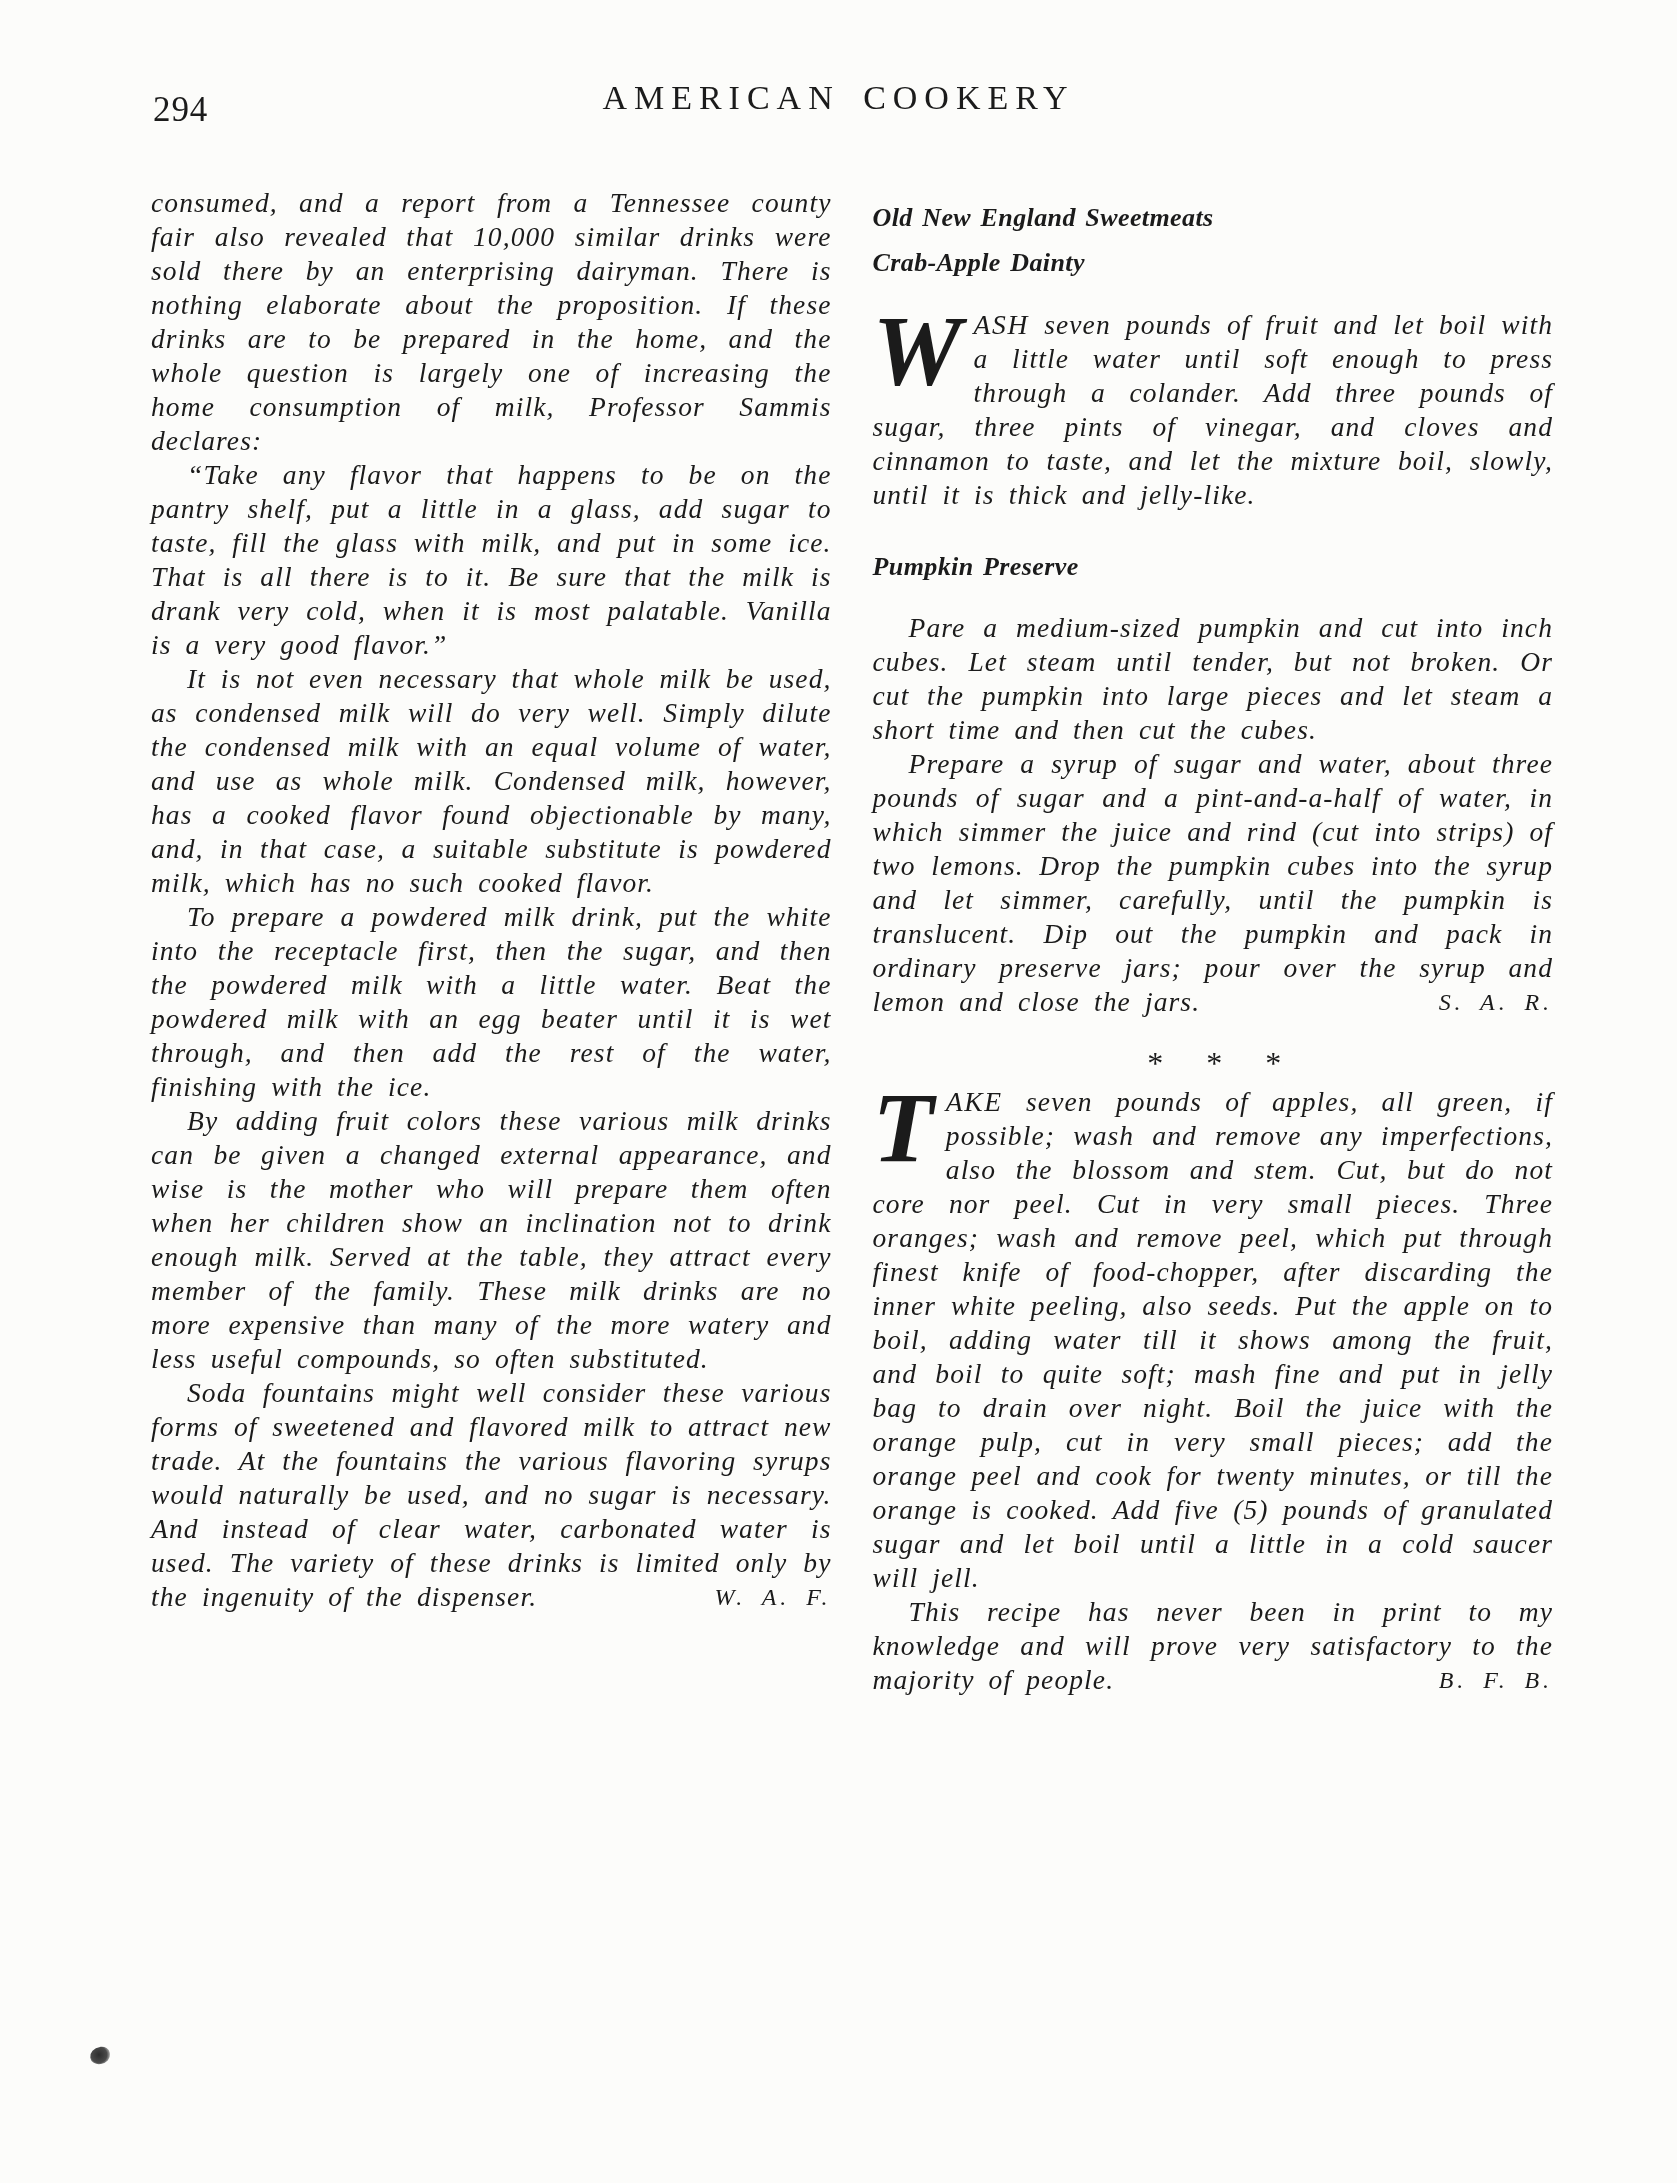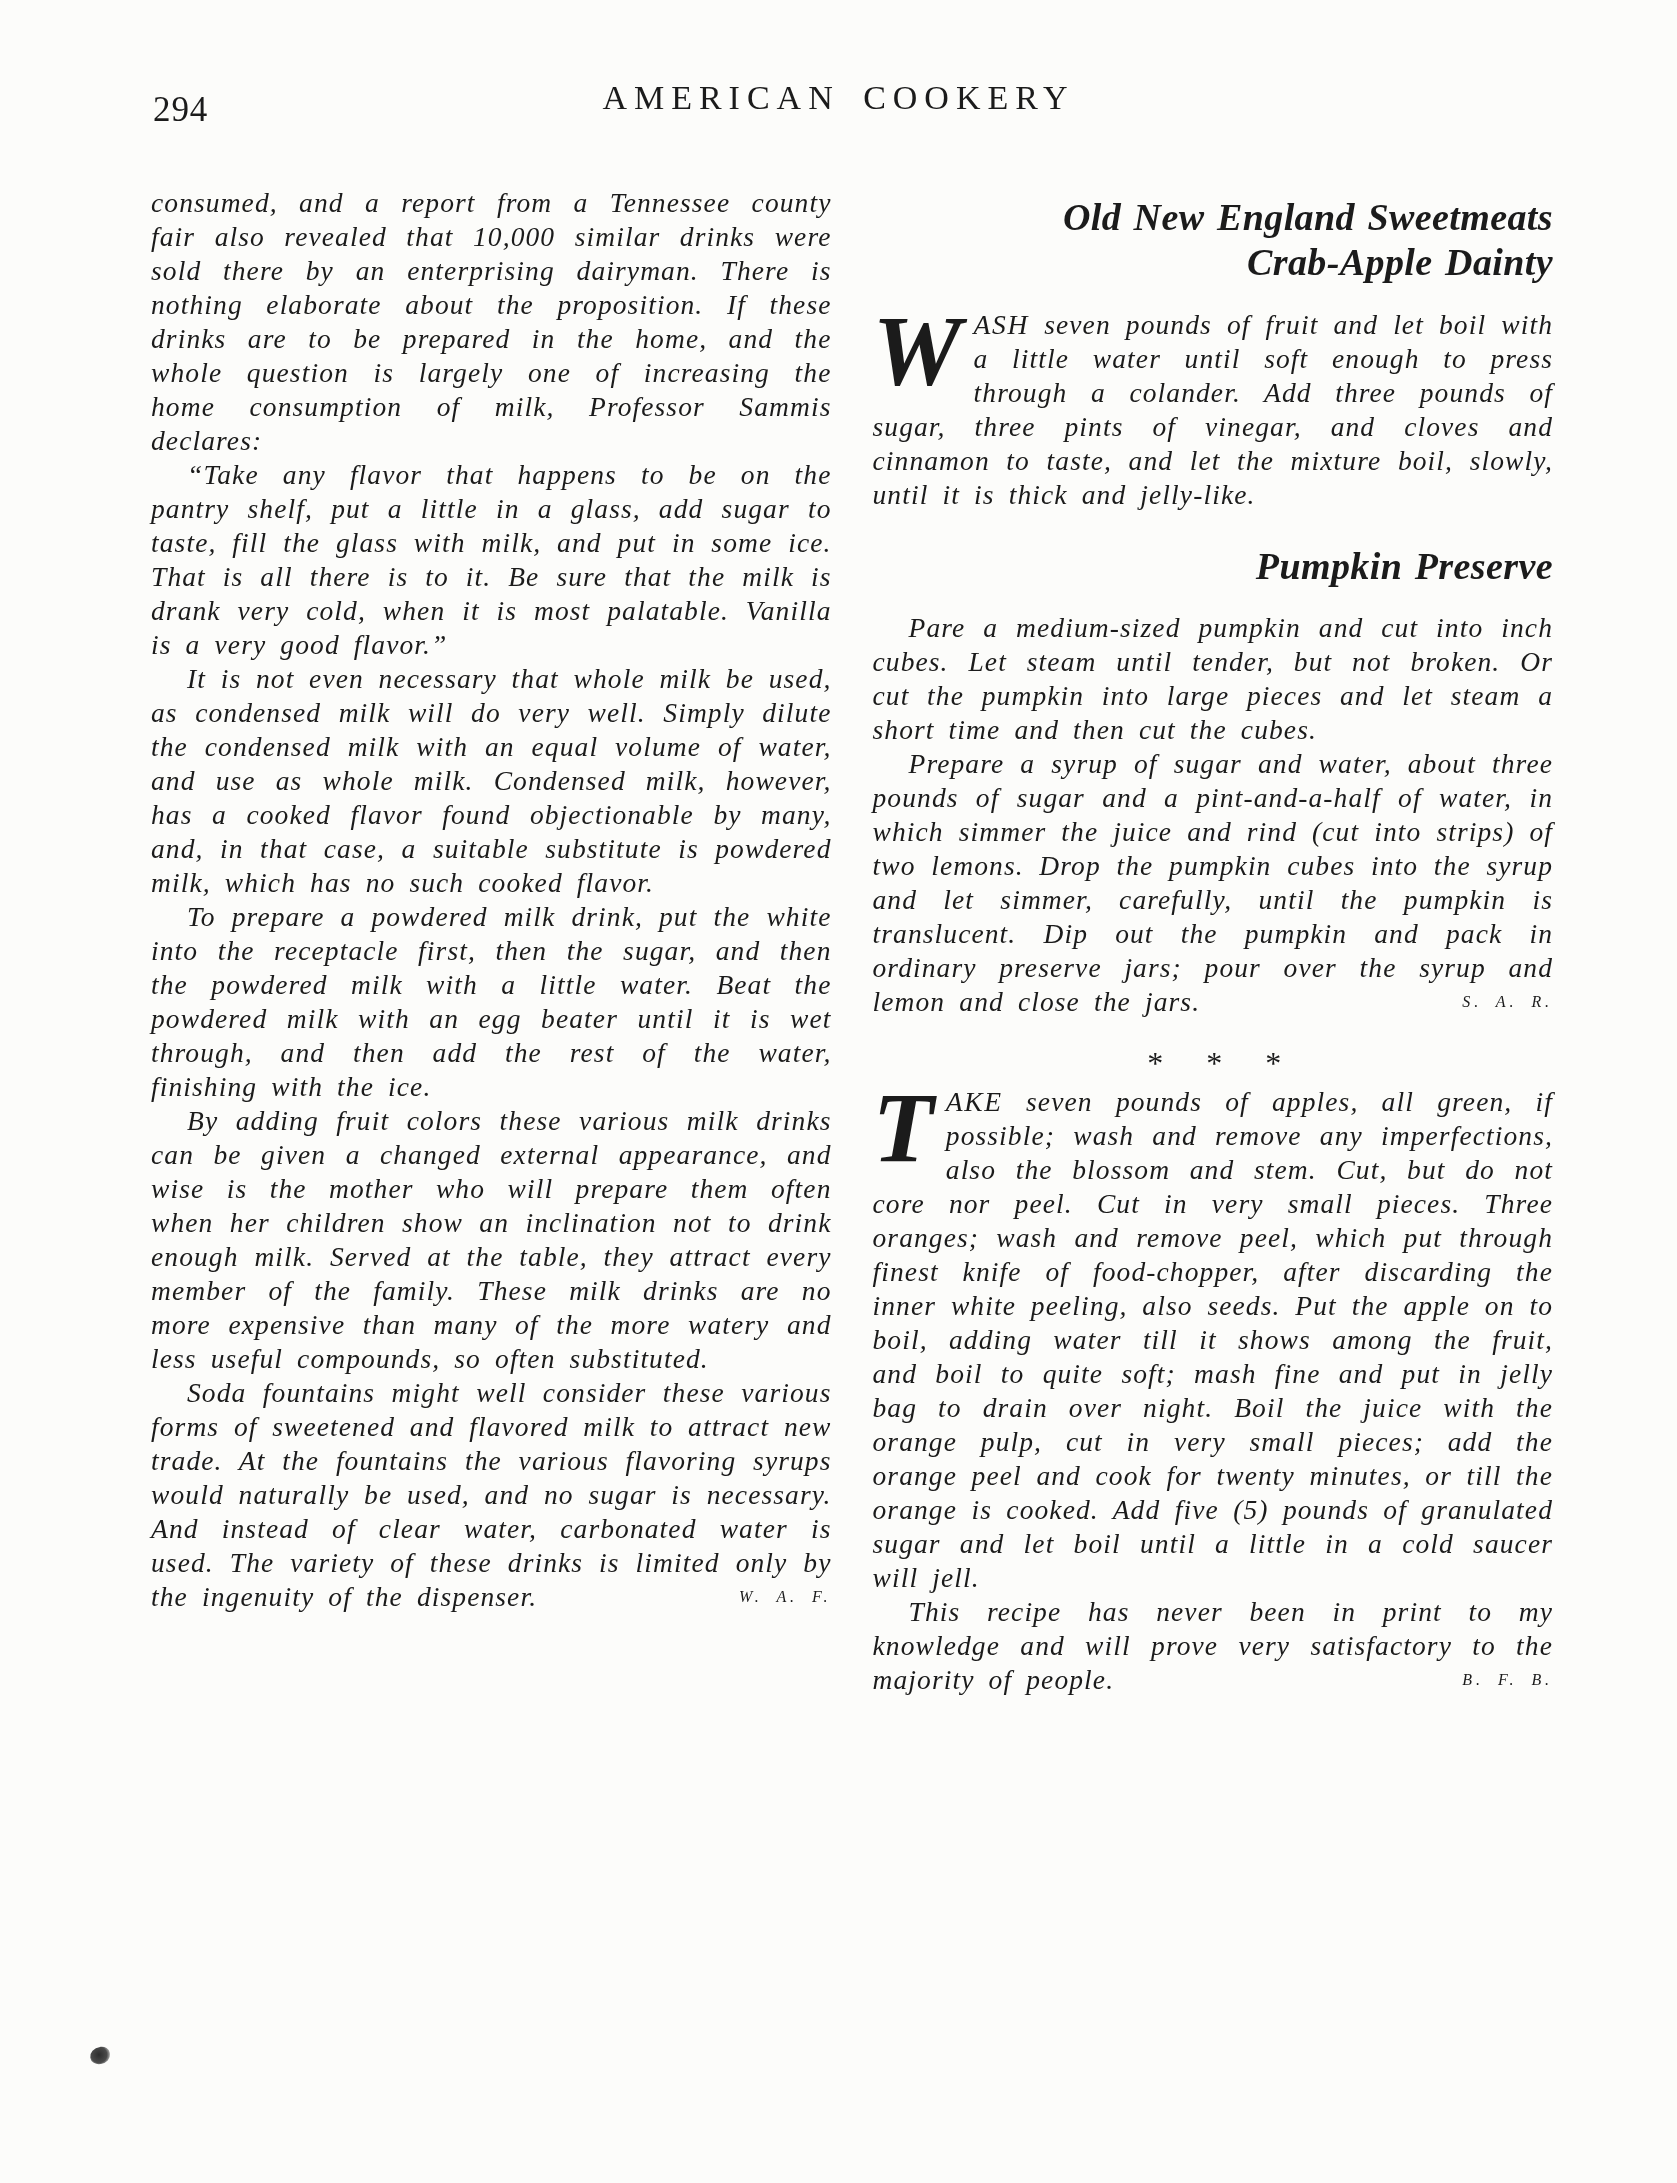--- a/index.html
+++ b/index.html
@@ -55,23 +55,23 @@
     font-size: 27.5px;
     line-height: 34px;
     text-align: justify;
     letter-spacing: 1.1px;
     word-spacing: 6.1px;
   }
   .col p.indent { text-indent: 36px; }
 
   
   .section-heading {
-    text-align: right;
+    text-align: left;
     font-weight: bold;
-    font-size: 38px;
+    font-size: 26px;
     line-height: 45px;
     letter-spacing: 0.4px;
     word-spacing: 2.6px;
     margin: 0;
   }
   .heading-group { margin: 8.7px 0 23px 0; }
   .heading-single { margin: 32px 0 22px 0; }
   .heading-marmalade { margin: 8.7px 0 24.5px 0; }
 
   
@@ -81,21 +81,21 @@
     line-height: 74px;
     font-weight: bold;
     padding: 6.1px 12.2px 0 0;
     letter-spacing: 0;
   }
   .lead-caps { letter-spacing: 1.7px; }
 
   
   .attr {
     float: right;
-    font-size: 16px;
+    font-size: 24px;
     letter-spacing: 3.9px;
     line-height: 34px;
     padding-left: 17.5px;
   }
 
   
   .star-separator {
     text-align: center;
     font-size: 32px;
     line-height: 39px;

